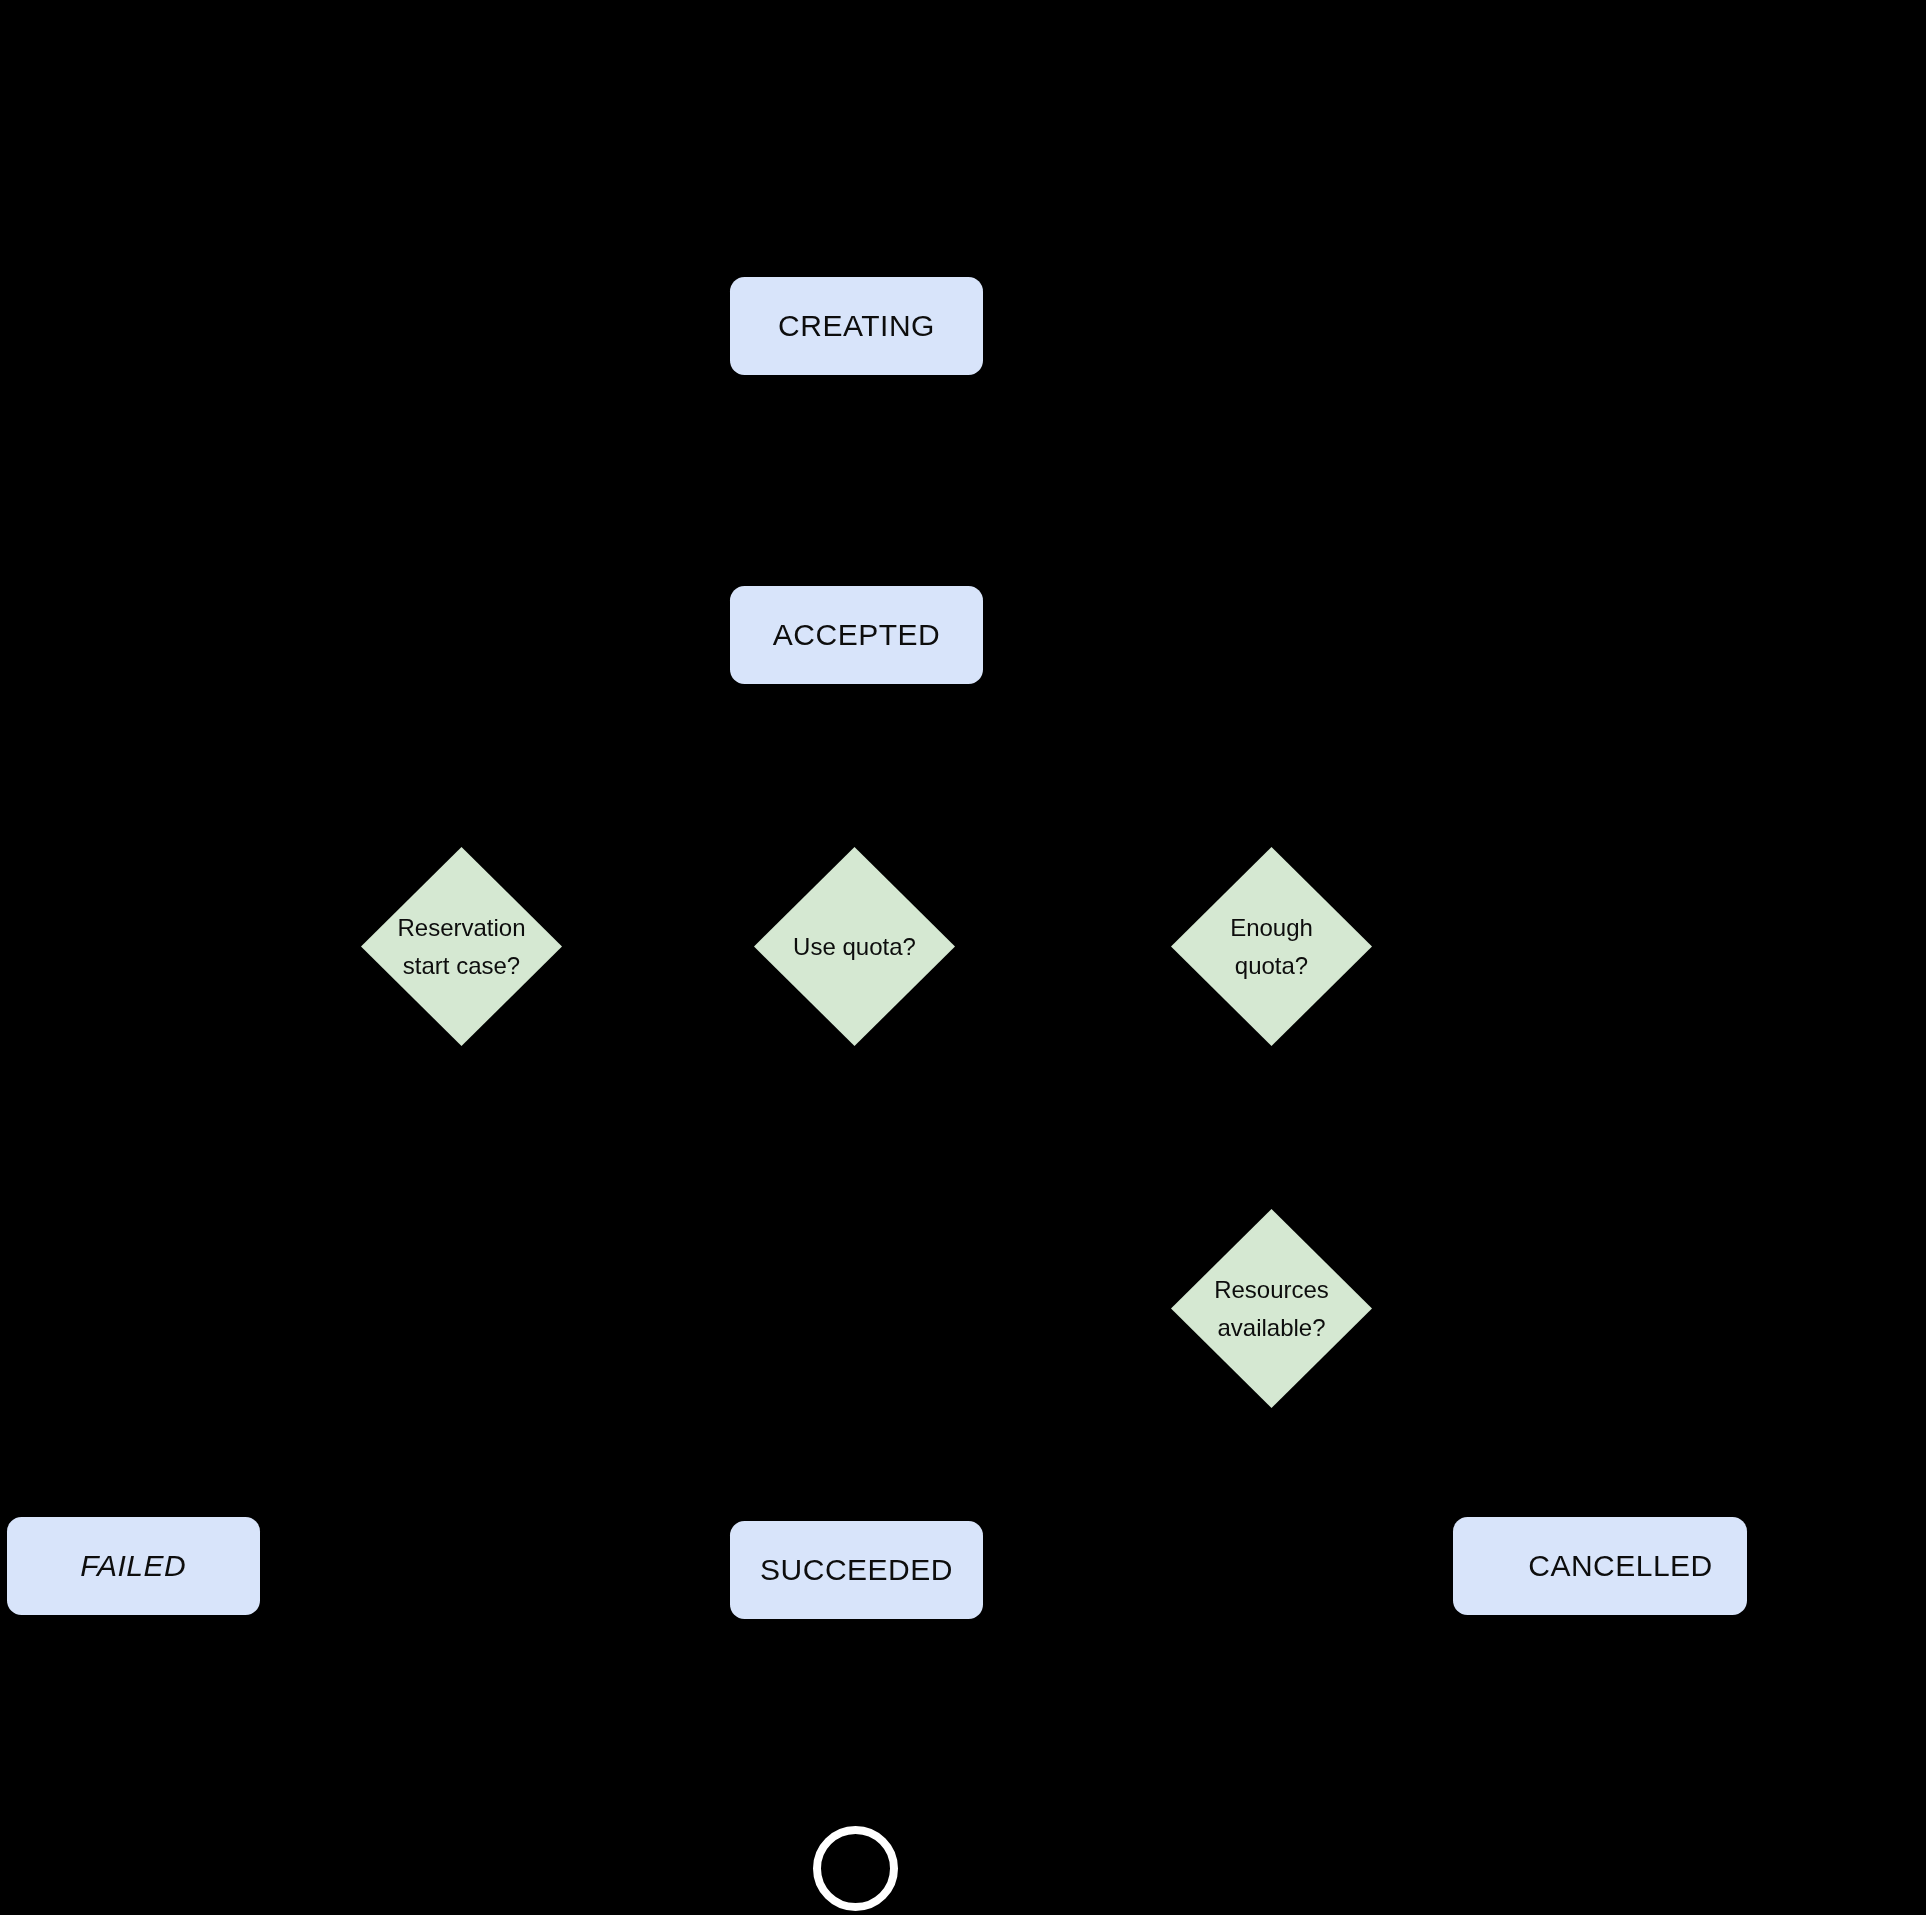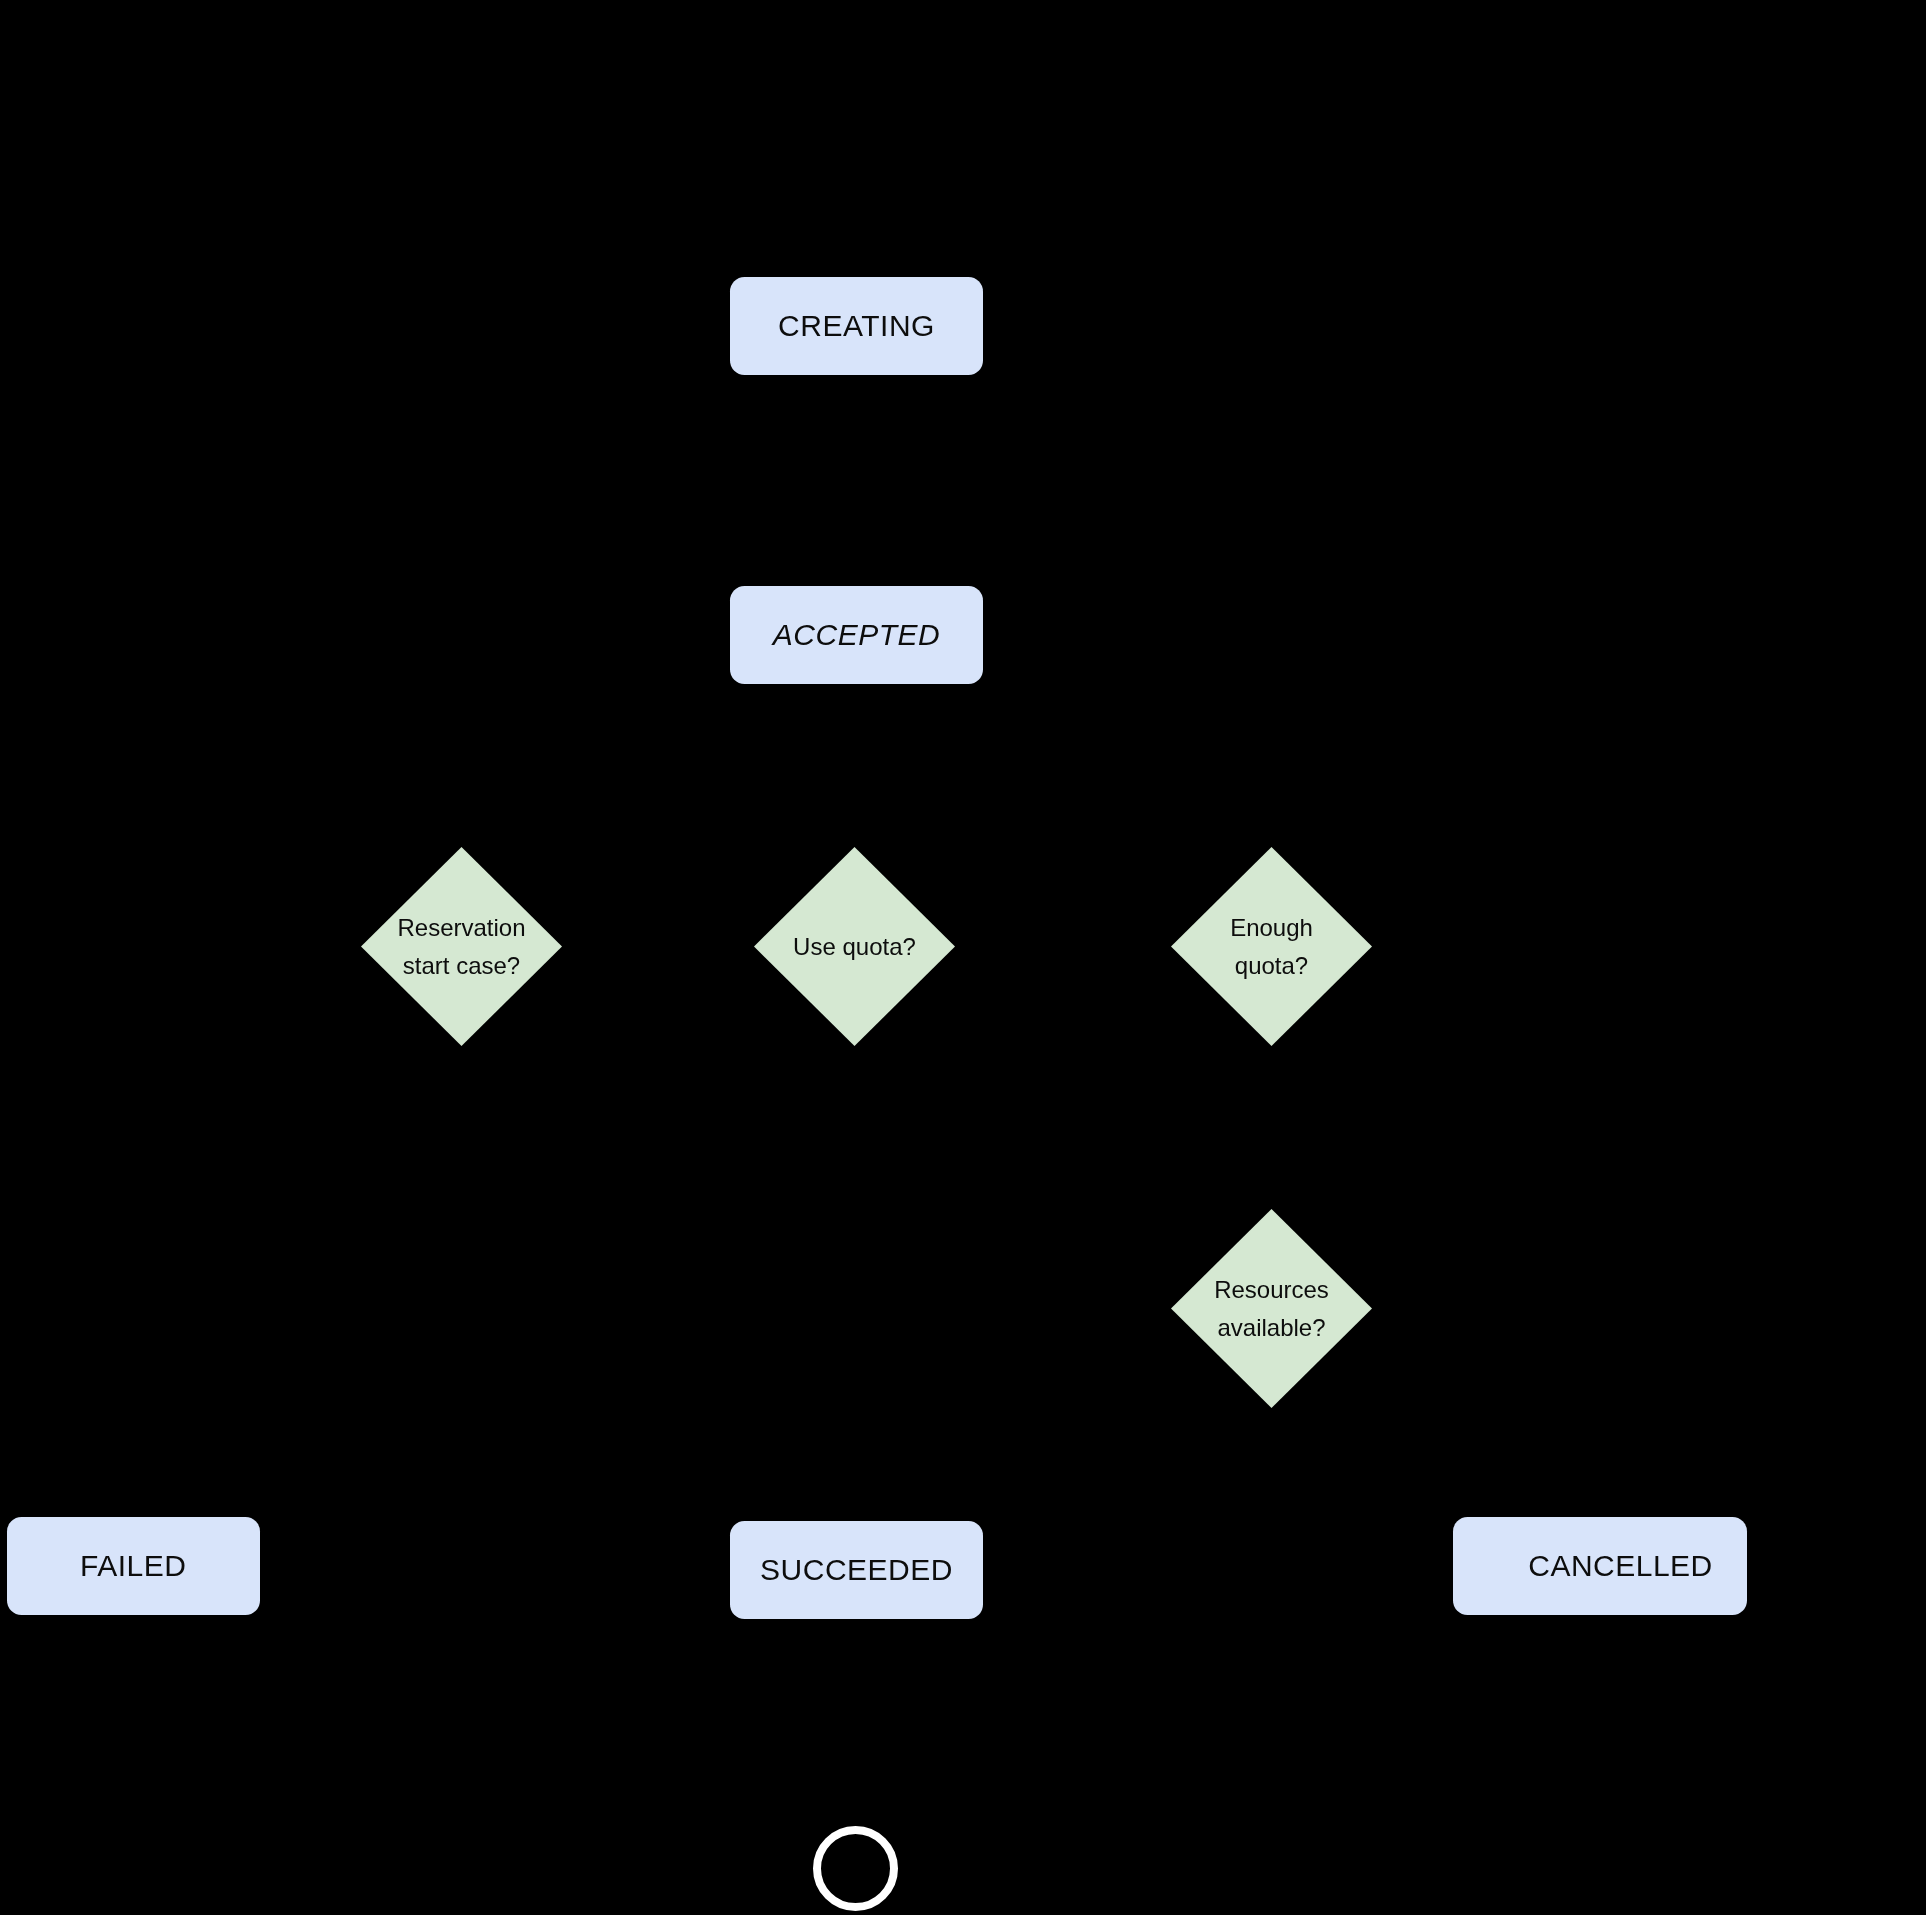--- a/index.html
+++ b/index.html
@@ -27,22 +27,22 @@
     border-radius: 14.5px;
     display: flex;
     align-items: center;
     justify-content: center;
     color: #0d0d0d;
     font-size: 30px;
     letter-spacing: 0.5px;
     white-space: nowrap;
   }
   .pos-creating  { left: 730px; top: 277px; justify-content: center;  }
-  .pos-accepted  { left: 730px; top: 586px; font-style: italic; }
-  .pos-failed    { left: 6.7px;   top: 1517px; }
+  .pos-accepted  { left: 730px; top: 586px; }
+  .pos-failed    { left: 6.7px;   top: 1517px; font-style: italic; }
   .pos-succeeded { left: 730px; top: 1521px; }
   .pos-cancelled { left: 1453px; top: 1517px; padding-left: 41px; }
 
   
   .decision {
     position: absolute;
     width: 201px;
     height: 199px;
     background: #d5e8d2;
     clip-path: polygon(50% 0, 100% 50%, 50% 100%, 0 50%);

